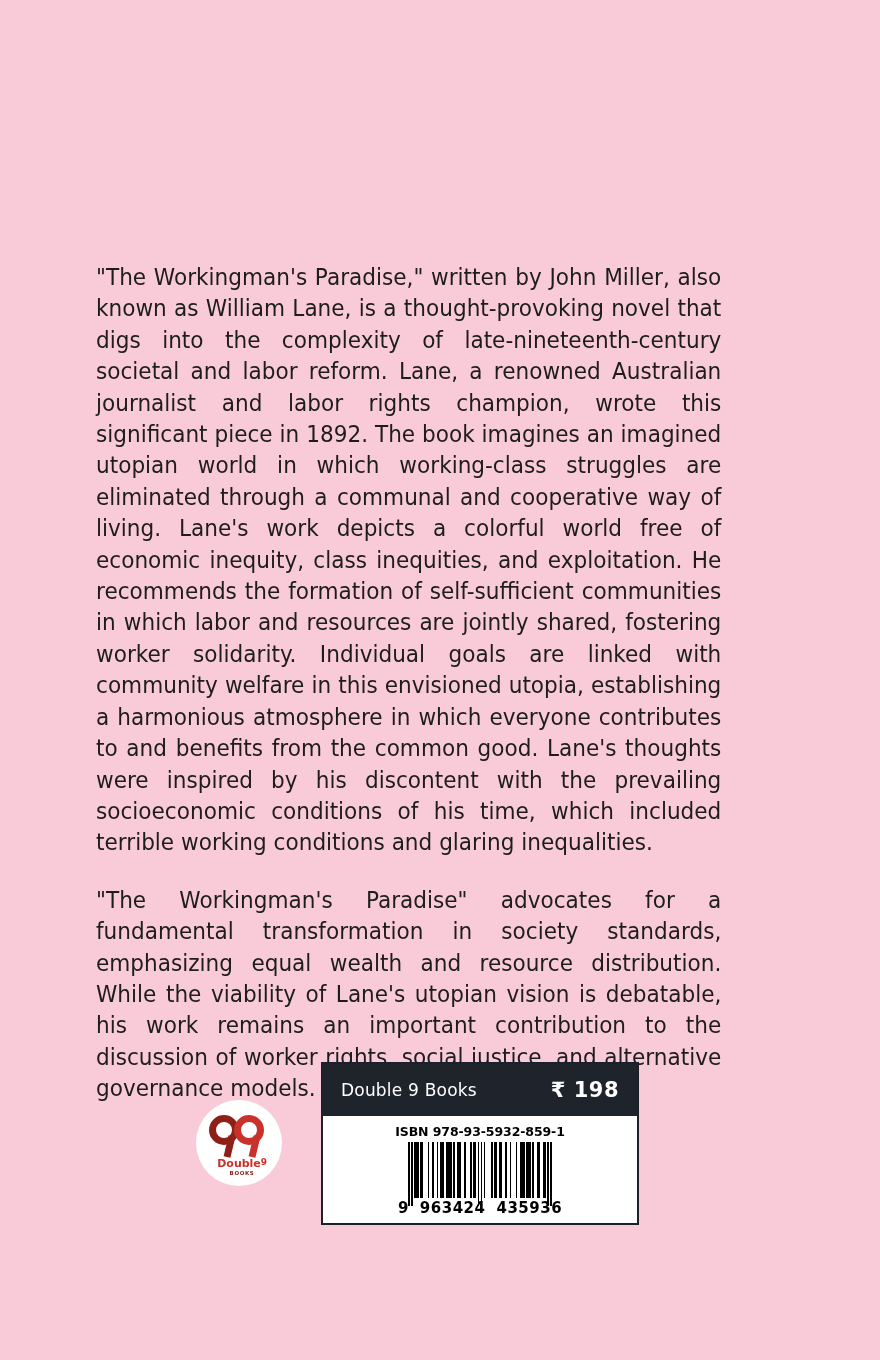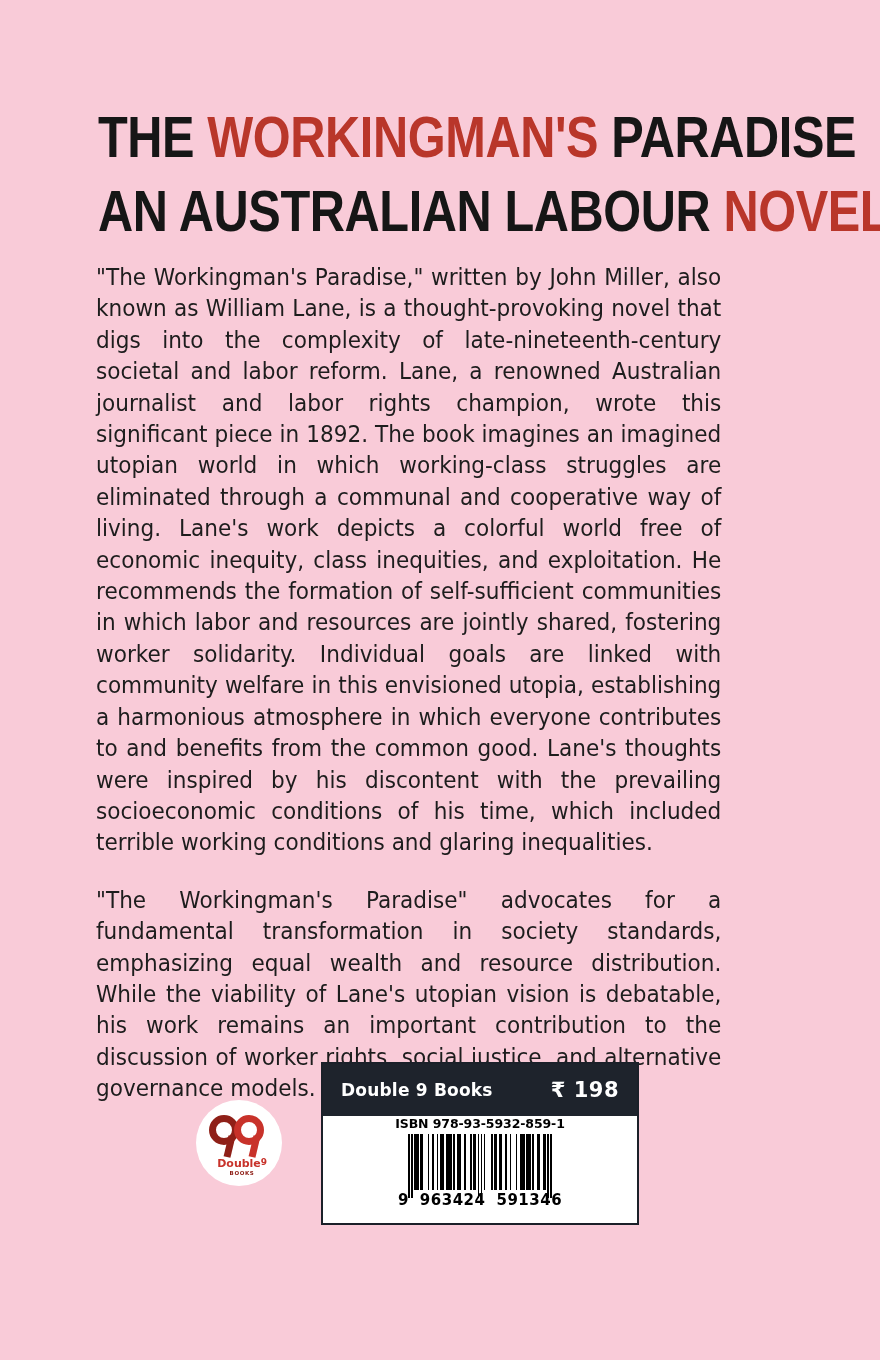--- a/index.html
+++ b/index.html
@@ -99,38 +99,39 @@
     display: flex;
     align-items: center;
     justify-content: space-between;
     padding: 0 18px;
     box-sizing: border-box;
   }
   .pub-name {
     color: #ffffff;
     font-family: "DejaVu Sans", sans-serif;
     font-size: 17px;
-    font-weight: 700;
+    font-weight: 400;
     letter-spacing: 0.2px;
   }
   .pub-price {
     color: #ffffff;
     font-family: "DejaVu Sans", sans-serif;
     font-size: 21px;
     font-weight: 700;
     letter-spacing: 0.5px;
     white-space: nowrap;
   }
   .barcode-area {
     background: #ffffff;
     height: 107px;
     position: relative;
     display: flex;
     flex-direction: column;
     align-items: center;
+    padding-top: 8px;
     box-sizing: border-box;
   }
   .isbn-text {
     font-family: "DejaVu Sans", sans-serif;
     font-size: 12.5px;
     font-weight: 700;
     color: #000000;
     letter-spacing: -0.1px;
     margin-bottom: 3px;
   }
@@ -155,24 +156,20 @@
     display: flex;
     gap: 11px;
     margin-top: 1px;
   }
 </style>
 </head>
 <body>
 
 <div class="cover">
 
-  <div class="title-block">
-    <div class="title-line"><span class="dark">THE </span><span class="red">WORKINGMAN'S </span><span class="dark">PARADISE</span></div>
-    <div class="title-line"><span class="dark">AN AUSTRALIAN LABOUR </span><span class="red">NOVEL</span></div>
-  </div>
 
   <div class="blurb">
     <p class="para">"The Workingman's Paradise," written by John Miller, also known as William Lane, is a thought-provoking novel that digs into the complexity of late-nineteenth-century societal and labor reform. Lane, a renowned Australian journalist and labor rights champion, wrote this significant piece in 1892. The book imagines an imagined utopian world in which working-class struggles are eliminated through a communal and cooperative way of living. Lane's work depicts a colorful world free of economic inequity, class inequities, and exploitation. He recommends the formation of self-sufficient communities in which labor and resources are jointly shared, fostering worker solidarity. Individual goals are linked with community welfare in this envisioned utopia, establishing a harmonious atmosphere in which everyone contributes to and benefits from the common good. Lane's thoughts were inspired by his discontent with the prevailing socioeconomic conditions of his time, which included terrible working conditions and glaring inequalities.</p>
     <p class="para">"The Workingman's Paradise" advocates for a fundamental transformation in society standards, emphasizing equal wealth and resource distribution. While the viability of Lane's utopian vision is debatable, his work remains an important contribution to the discussion of worker rights, social justice, and alternative governance models.</p>
   </div>
 
   <div class="logo">
     <svg width="74" height="74" viewBox="0 0 74 74">
       <g transform="translate(0,-2)">
 
@@ -289,18 +286,18 @@
           <span style="width: 1.52px;"></span>
           <span style="width: 1.52px;"></span>
           <span class="w" style="width: 1.52px;"></span>
           <span class="guard" style="width: 1.52px;"></span>
           <span class="w guard" style="width: 1.52px;"></span>
           <span class="guard" style="width: 1.52px;"></span>
         </div>
       <div class="barcode-digits">
         <span>9</span>
         <span>963424</span>
-        <span>591346</span>
+        <span>435936</span>
       </div>
     </div>
   </div>
 
 </div>
 
 </body></html>

